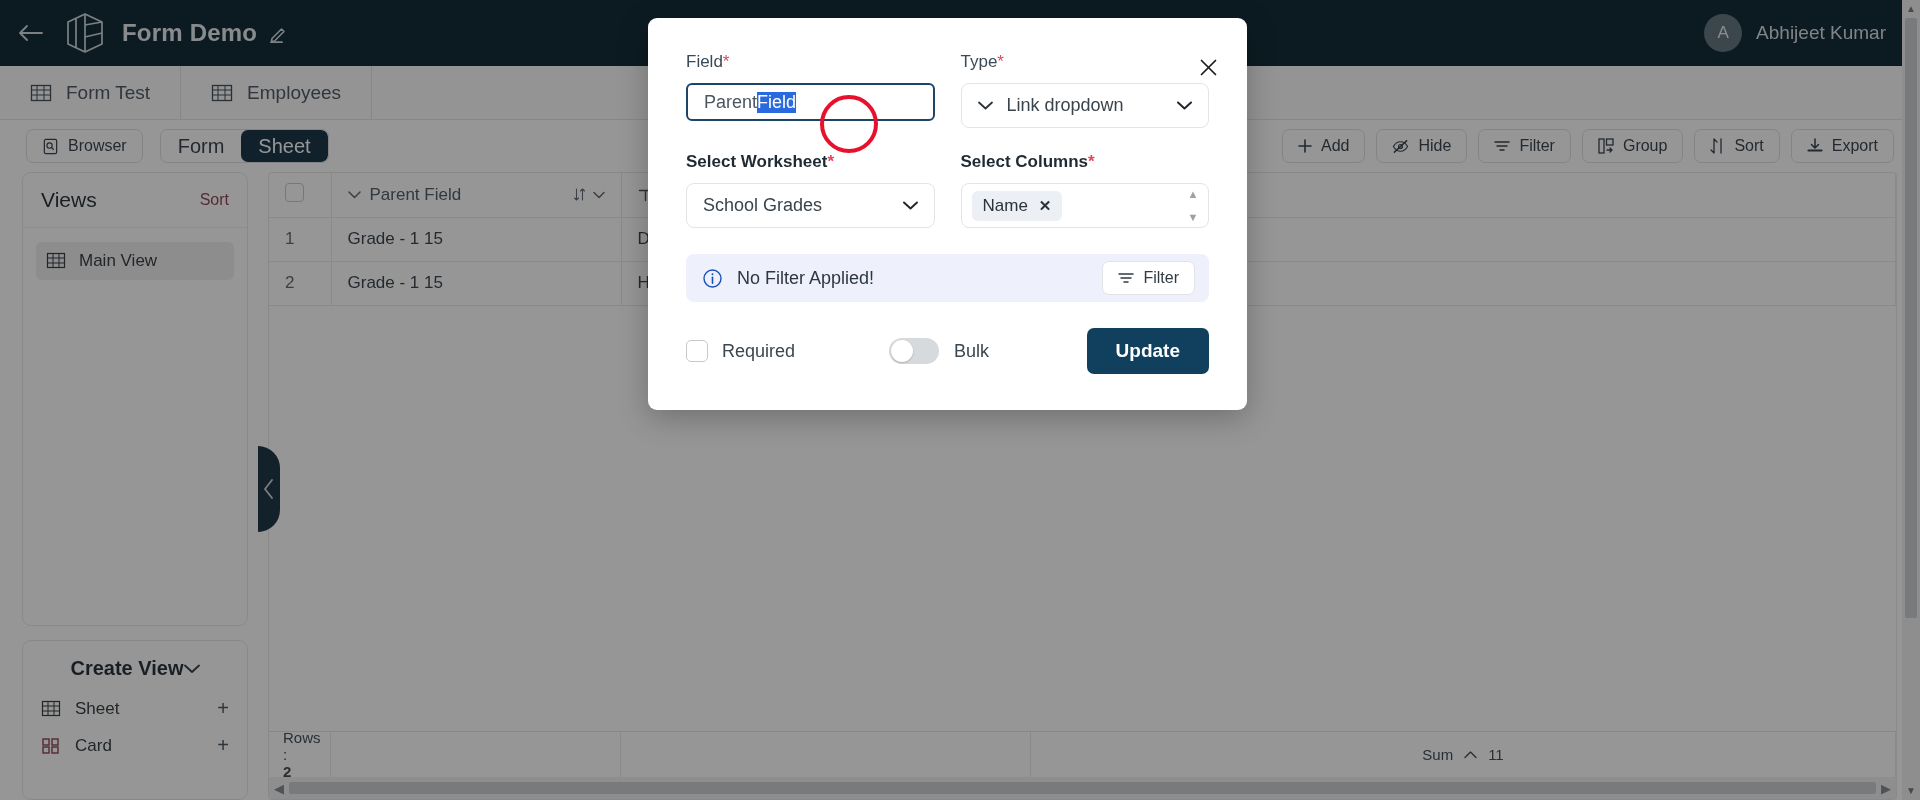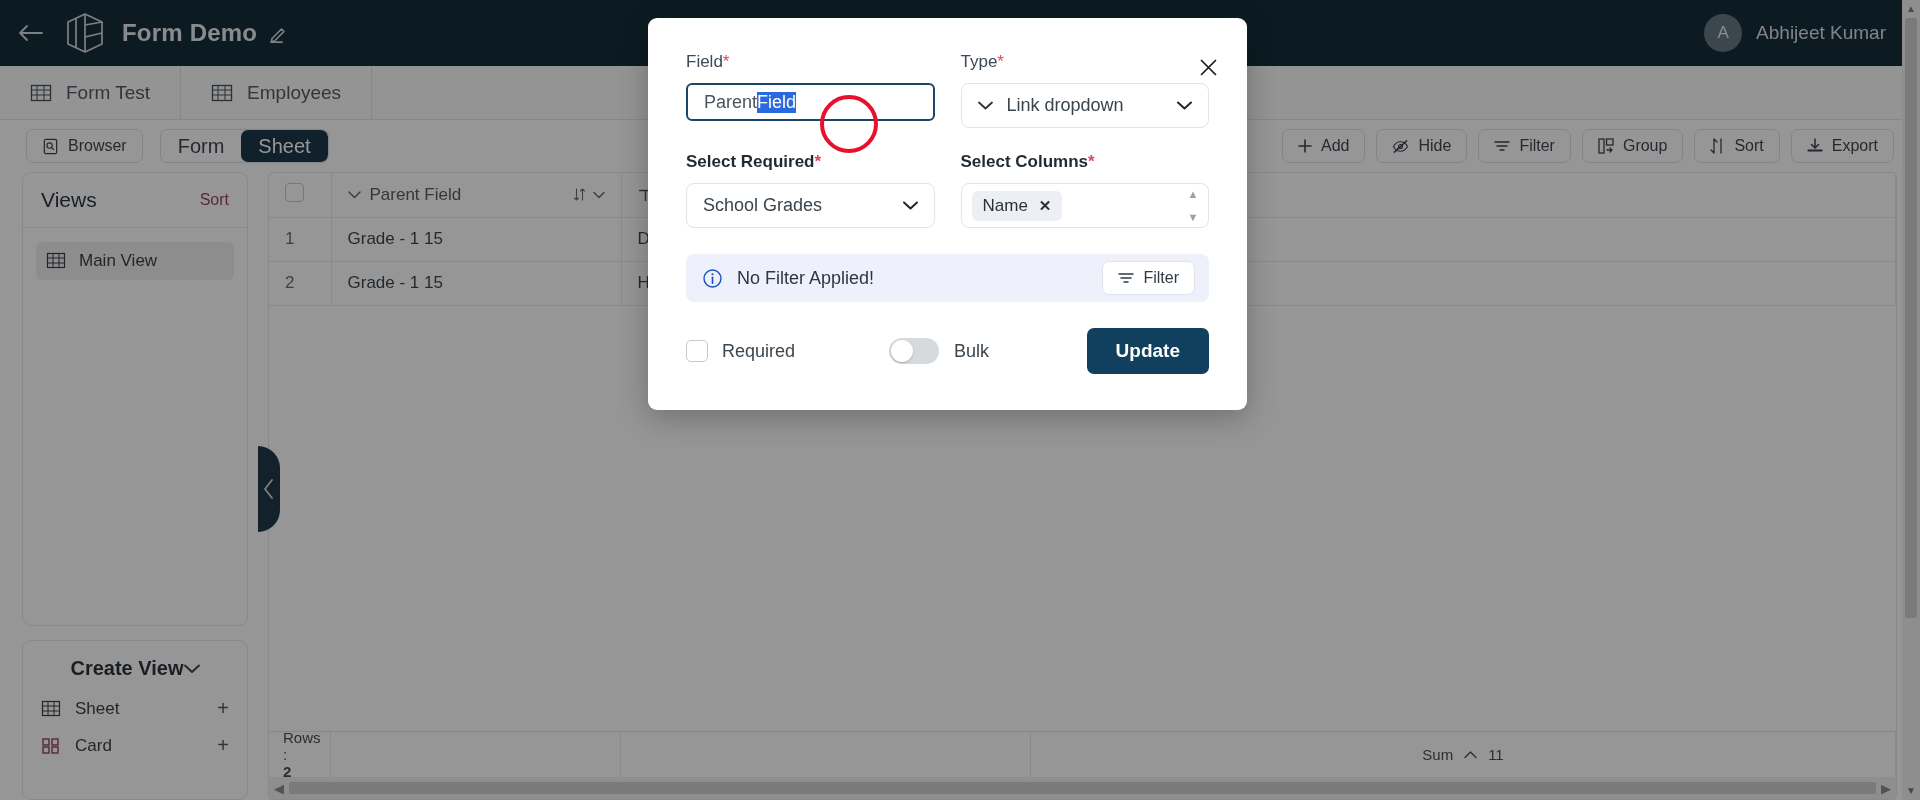--- a/index.html
+++ b/index.html
@@ -530,21 +530,21 @@
                 <path d="M1 1.5 7.5 7.5 14 1.5" stroke="#1f2830" stroke-width="2" fill="none" stroke-linecap="round" stroke-linejoin="round"></path>
               </svg>
             </span>
         </div>
       </div>
     </div>
 
     <div class="m-row" style="margin-top:24px">
       <div class="m-col">
         <label class="m-label bold">
-          <span>Select Required</span><span class="req">*</span>
+          <span>Select Worksheet</span><span class="req">*</span>
         </label>
         <div class="select-box">
           <span>School Grades</span>
           <span class="chev-right">
               <svg width="15" height="9" viewBox="0 0 15 9">
                 <path d="M1 1.5 7.5 7.5 14 1.5" stroke="#1f2830" stroke-width="2" fill="none" stroke-linecap="round" stroke-linejoin="round"></path>
               </svg>
             </span>
         </div>
       </div>

